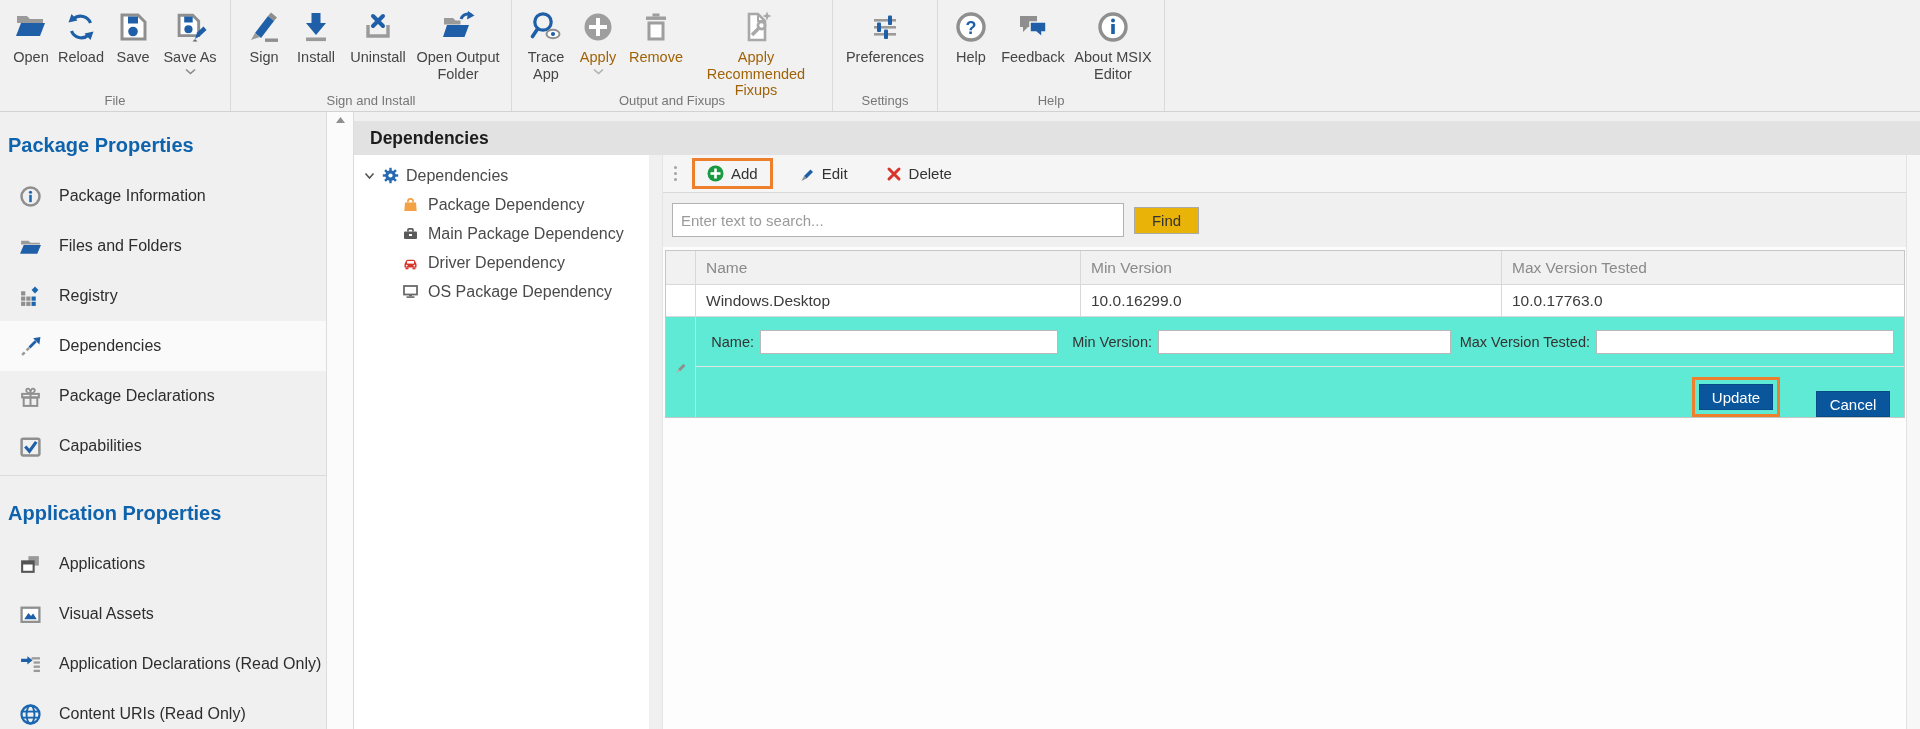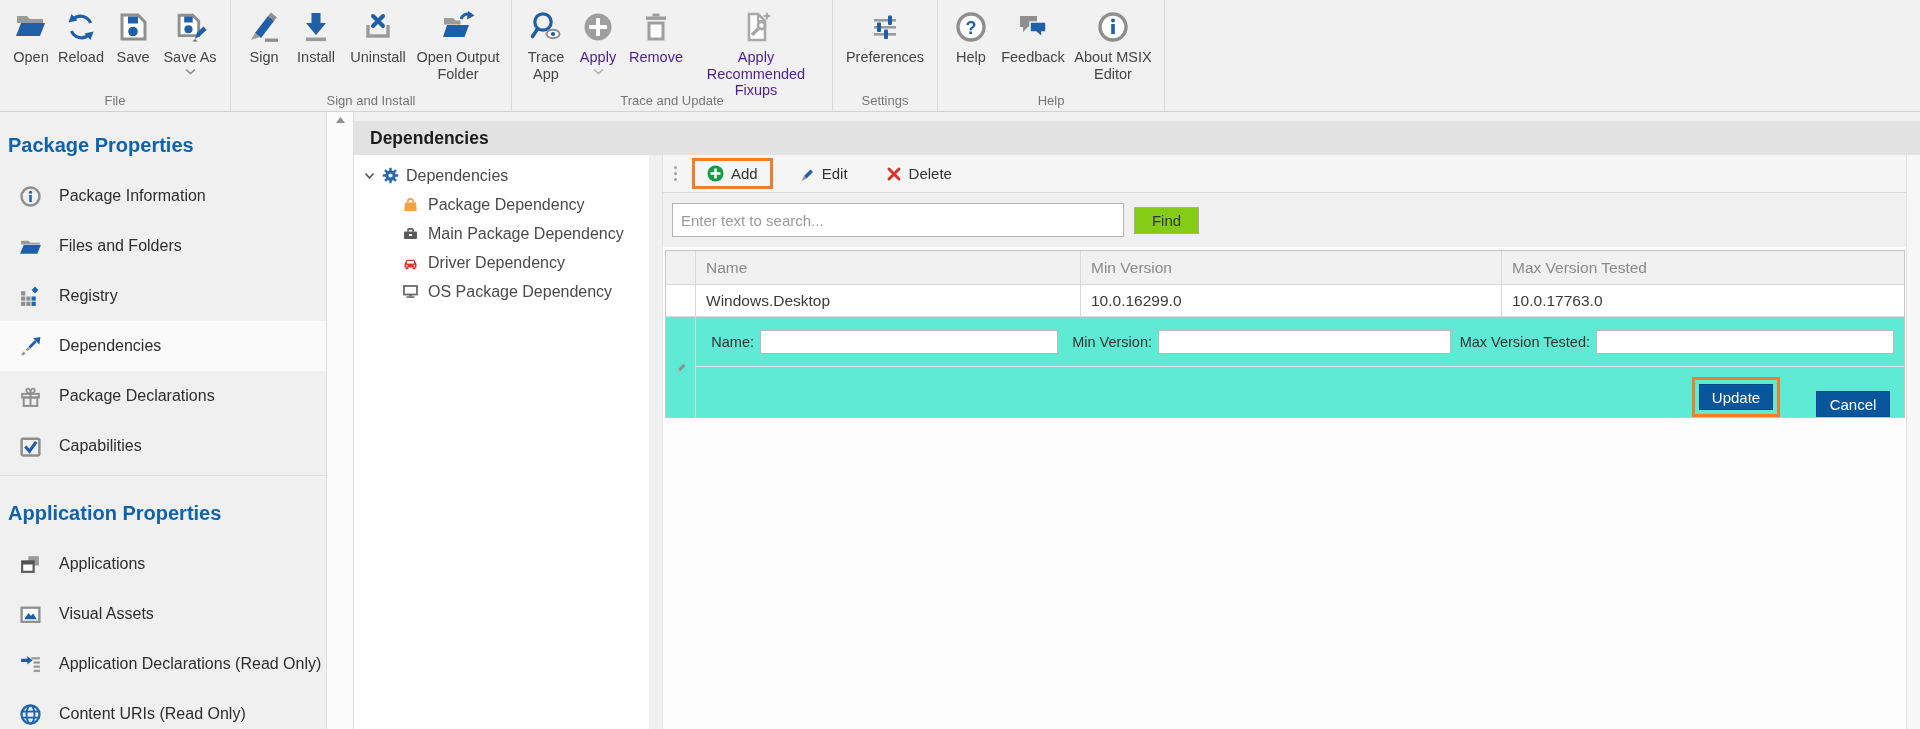--- a/index.html
+++ b/index.html
@@ -8,21 +8,21 @@
 
   
   .ribbon { height:112px; background:#f1f1f1; border-bottom:1px solid #d2d2d2; display:flex; }
   .rgroup { position:relative; border-right:1px solid #dadada; padding:7px 8px 18px 8px;
             display:flex; align-items:flex-start; }
   .rgroup-label { position:absolute; bottom:3px; left:0; right:0; text-align:center;
                   font-size:13px; color:#767676; white-space:nowrap; }
   .rbtn { display:flex; flex-direction:column; align-items:center; cursor:pointer; }
   .rbtn .ric { height:40px; display:flex; align-items:center; justify-content:center; }
   .rbtn .rlabel { font-size:14.5px; color:#454545; text-align:center; line-height:1.15; margin-top:2px; }
-  .rbtn.disabled .rlabel { color:#4c1d95; }
+  .rbtn.disabled .rlabel { color:#a16207; }
   .rbtn .chev { margin-top:2px; line-height:0; }
 
   
   .main { display:flex; height:617px; }
 
   .sidebar { width:326px; background:#f0f0f0; flex:none; }
   .sb-title { color:#0f62ac; font-weight:bold; font-size:20px; padding:22px 0 14px 8px; }
   .sb-title.second { padding-top:26px; }
   .sb-item { display:flex; align-items:center; height:50px; padding-left:18px; gap:17px;
              font-size:16px; color:#2d2d2d; cursor:pointer; }
@@ -63,21 +63,21 @@
   .tb-btn { display:flex; align-items:center; gap:7px; font-size:15px; color:#333;
             padding:4px 12px; cursor:pointer; white-space:nowrap; }
   .add-wrap { border:3px solid #ee7f2d; margin-left:6px; }
   .tb-gap { width:14px; }
 
   .rp-search { height:54px; background:#f0f0f0; display:flex; align-items:center;
                padding-left:9px; gap:10px; flex:none; }
   .search-input { width:452px; height:26px; border:1px solid #b3b3b3; background:#fff;
                   font-size:15px; color:#14532d; padding:16px 8px; font-family:"Liberation Sans",sans-serif; }
   .search-input::placeholder { color:#9a9a9a; }
-  .find-btn { width:65px; height:27px; background:#84cc16; border:1px solid #aaa;
+  .find-btn { width:65px; height:27px; background:#eab308; border:1px solid #aaa;
               font-size:15px; color:#333; cursor:pointer; font-family:"Liberation Sans",sans-serif; }
 
   .grid { margin:3px 15px 4px 2px; border:1px solid #c6c6c6; background:#fff; }
   .grid-row { display:flex; }
   .g-gutter { width:30px; flex:none; border-right:1px solid #d8d8d8; }
   .g-name { width:385px; flex:none; border-right:1px solid #d8d8d8; }
   .g-min  { width:421px; flex:none; border-right:1px solid #d8d8d8; }
   .g-max  { flex:1; }
   .grid-head { background:#f1f1f1; border-bottom:1px solid #d8d8d8; height:34px; }
   .grid-head > div { display:flex; align-items:center; padding-left:10px;
@@ -251,21 +251,21 @@
         <svg width="34" height="34" viewBox="0 0 34 34">
             <path d="M10 4 h9 l7 7 v19 H10 z" fill="#fff" stroke="#a8a8a8" stroke-width="2.6"></path>
             <path d="M19 4 v7 h7" fill="none" stroke="#a8a8a8" stroke-width="2"></path>
             <polygon points="28,1.5 29.3,4.7 32.5,6 29.3,7.3 28,10.5 26.7,7.3 23.5,6 26.7,4.7" fill="#a8a8a8"></polygon>
             <line x1="13" y1="25" x2="21" y2="17" stroke="#a8a8a8" stroke-width="3.6"></line>
             <circle cx="22.5" cy="15.5" r="3.6" fill="none" stroke="#a8a8a8" stroke-width="2.6"></circle>
           </svg>
       </span>
       <span class="rlabel">Apply Recommended Fixups</span>
     </div>
-    <span class="rgroup-label">Trace and Update</span>
+    <span class="rgroup-label">Output and Fixups</span>
   </div>
 
   <div class="rgroup">
     <div class="rbtn" style="width:88px">
       <span class="ric">
         <svg width="34" height="34" viewBox="0 0 34 34">
             <g fill="#9a9a9a">
               <rect x="6" y="9" width="22" height="2.6"></rect>
               <rect x="6" y="16" width="22" height="2.6"></rect>
               <rect x="6" y="23" width="22" height="2.6"></rect>

